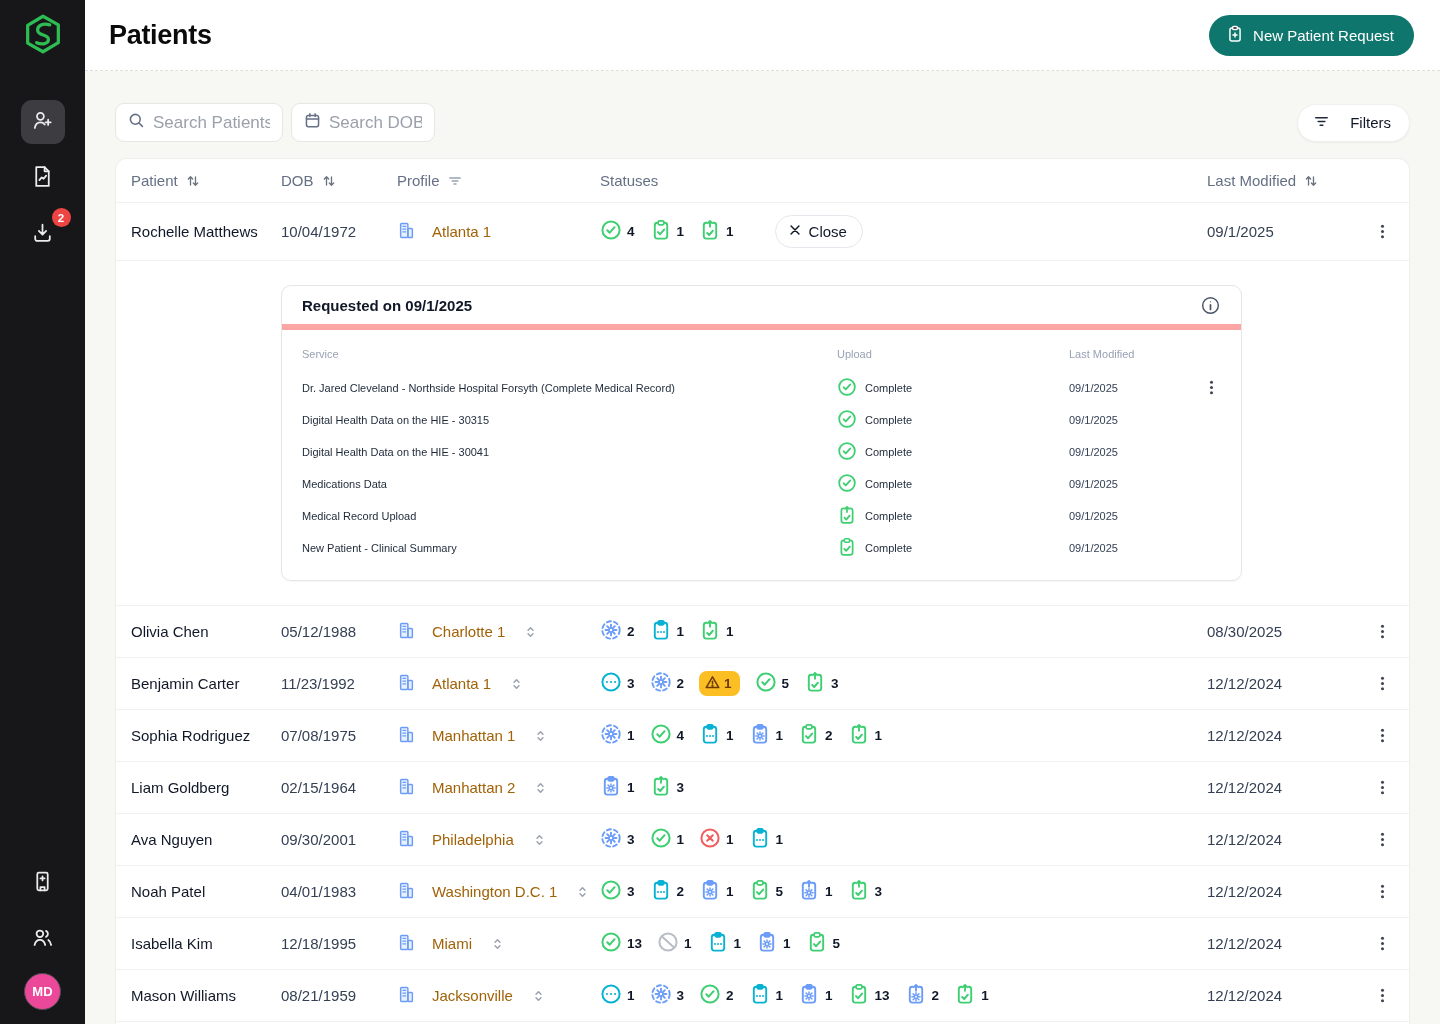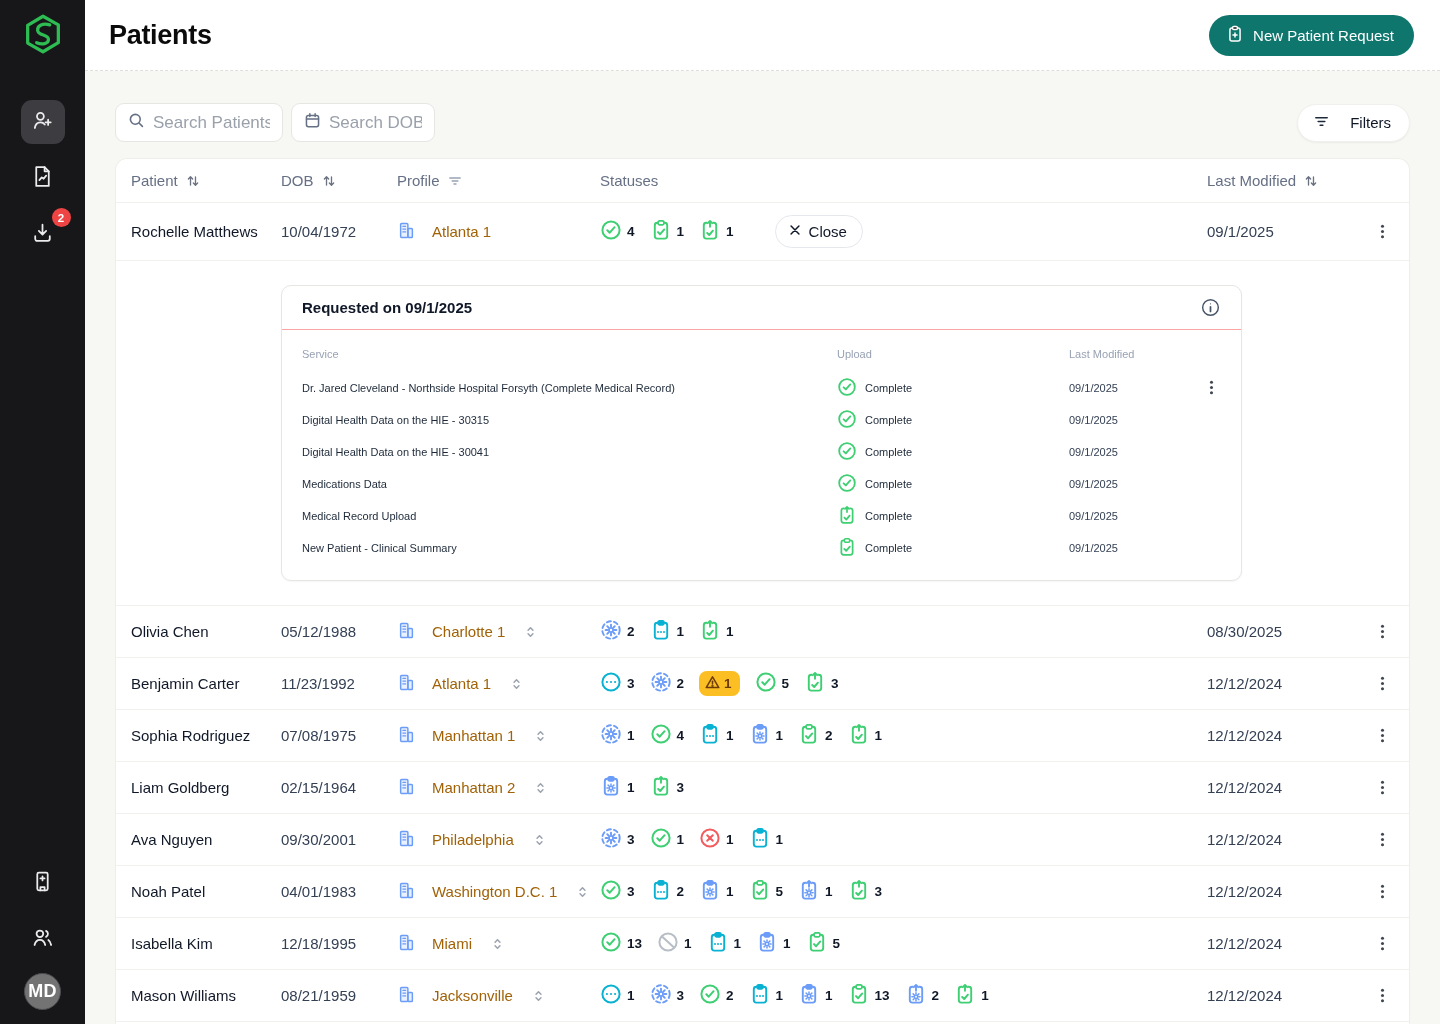--- a/index.html
+++ b/index.html
@@ -8,21 +8,21 @@
 
   
   .sidebar { width:85px; background:#17171a; flex-shrink:0; display:flex; flex-direction:column; align-items:center; }
   .logo-box { margin-top:10px; width:48px; height:48px; display:flex; align-items:center; justify-content:center; }
   .nav { margin-top:42px; display:flex; flex-direction:column; gap:12px; }
   .nav-item { width:44px; height:44px; border-radius:11px; display:flex; align-items:center; justify-content:center; position:relative; cursor:pointer; }
   .nav-item.active { background:#3d3d41; }
   .nav-badge { position:absolute; top:-4px; right:-6px; min-width:19px; height:19px; border-radius:10px; background:#ef4444; color:#fff; font-size:11.5px; font-weight:700; display:flex; align-items:center; justify-content:center; padding:0 5px; }
   .side-spacer { flex:1; }
   .side-bottom { display:flex; flex-direction:column; gap:12px; align-items:center; margin-bottom:14px; }
-  .avatar { width:37px; height:37px; border-radius:50%; background:#737373; border:1px solid #4c4c52; color:#fff; font-size:18px; font-weight:700; display:flex; align-items:center; justify-content:center; letter-spacing:.2px; cursor:pointer; }
+  .avatar { width:37px; height:37px; border-radius:50%; background:#ec4899; border:1px solid #4c4c52; color:#fff; font-size:13px; font-weight:700; display:flex; align-items:center; justify-content:center; letter-spacing:.2px; cursor:pointer; }
 
   
   .main { flex:1; display:flex; flex-direction:column; min-width:0; }
   .topbar { height:71px; flex-shrink:0; background:#fff; border-bottom:1px dashed #dededa; display:flex; align-items:center; justify-content:space-between; padding:0 26px 0 24px; }
   .page-title { font-size:27px; font-weight:700; margin:0; color:#0b0b0c; letter-spacing:-.3px; }
   .npr-btn { background:#0f766e; color:#fff; border:none; border-radius:22px; height:41px; padding:0 20px 0 17px; font-size:15px; font-weight:500; font-family:inherit; display:flex; align-items:center; gap:9px; cursor:pointer; }
 
   .content { flex:1; padding:32px 30px 0 30px; display:flex; flex-direction:column; overflow:hidden; }
   .toolbar { display:flex; align-items:center; margin-bottom:16px; flex-shrink:0; }
   .search-box { background:#fff; border:1px solid #e6e6e2; border-radius:9px; height:39px; display:flex; align-items:center; padding:0 12px; gap:8px; }
@@ -51,21 +51,21 @@
   .chip b { font-size:13.5px; font-weight:700; color:#101828; }
   .warn-chip { background:#fbbf24; border-radius:8px; height:25px; padding:0 8px 0 5px; gap:3px; }
   .warn-chip b { color:#6d3a08; }
   .close-btn { margin-left:26px; display:flex; align-items:center; gap:7px; border:1px solid #e4e7ec; border-radius:17px; height:33px; padding:0 15px 0 12px; background:#fff; font-size:15px; font-family:inherit; color:#101828; cursor:pointer; }
   .c-modified { color:#344054; }
   .c-menu { display:flex; justify-content:center; cursor:pointer; }
 
   
   .expand-section { border-top:1px solid #f1f1ee; background:#fff; padding:24px 167px 24px 165px; }
   .panel { border:1px solid #e6e6e2; border-radius:10px; background:#fff; box-shadow:0 1px 2px rgba(16,24,40,.04); }
-  .panel-header { height:44px; display:flex; align-items:center; justify-content:space-between; padding:0 20px; border-bottom:1px solid #fca5a5; }
+  .panel-header { height:44px; display:flex; align-items:center; justify-content:space-between; padding:0 20px; border-bottom:6px solid #fca5a5; }
   .panel-title { font-size:15px; font-weight:700; color:#101828; }
   .panel-body { padding:6px 20px 16px 20px; }
   .pgrid { display:grid; grid-template-columns:1fr 232px 126px 26px; align-items:center; height:32px; font-size:11px; }
   .pgrid.phead { height:36px; color:#98a2b3; }
   .psvc { color:#1d2939; white-space:nowrap; overflow:hidden; text-overflow:ellipsis; }
   .pstatus { display:flex; align-items:center; gap:8px; color:#1d2939; }
   .pdate { color:#344054; }
   .pmenu { display:flex; justify-content:flex-end; cursor:pointer; }
   .info-btn { display:flex; cursor:pointer; }
 </style>

